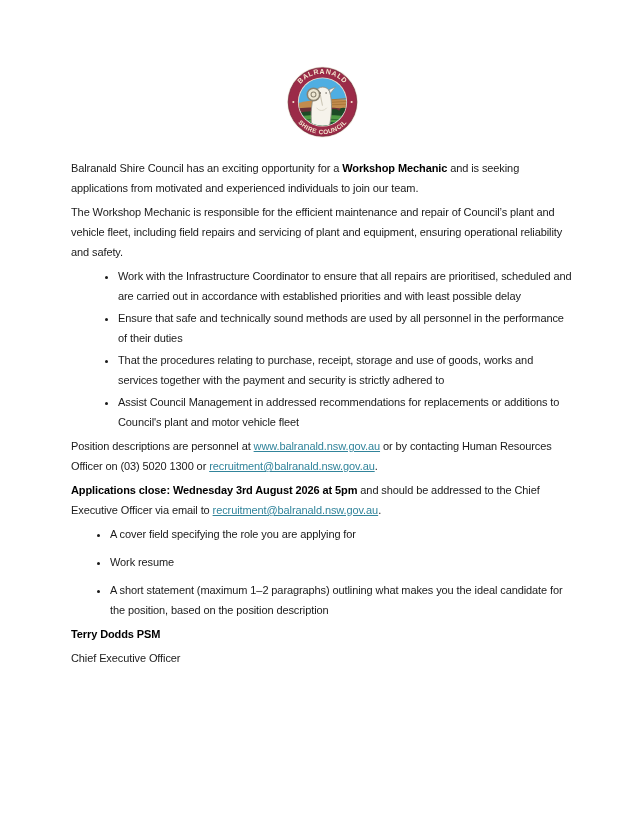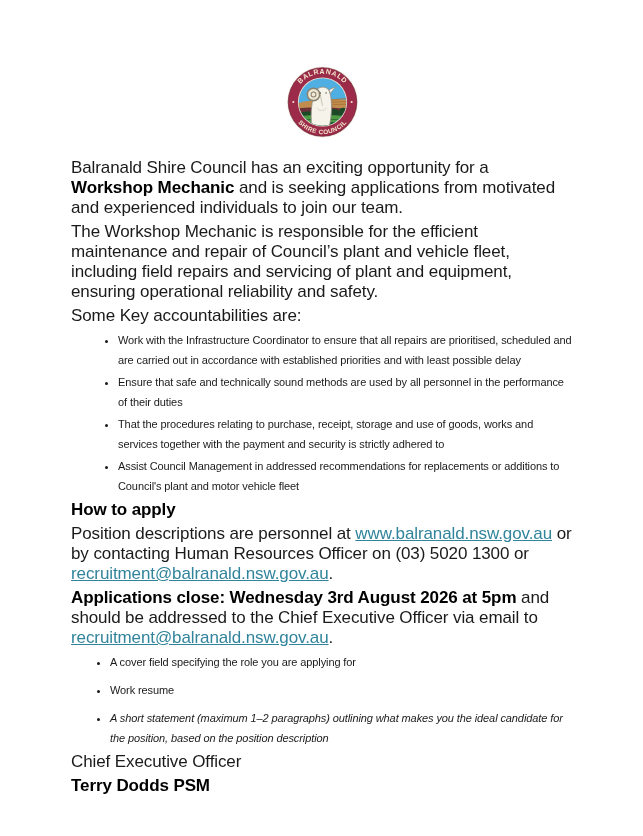--- a/index.html
+++ b/index.html
@@ -26,34 +26,34 @@
     justify-content: center;
     margin-bottom: 20px;
   }
   .logo-wrap svg {
     width: 75px;
     height: 72px;
     display: block;
   }
   .doc-body p {
     margin: 0 0 4px 0;
-    font-size: 17px;
+    font-size: 11px;
     line-height: 20px;
     letter-spacing: -0.1px;
   }
   .doc-body ul {
     margin: 0 0 4px 0;
     padding-left: 39px;
     font-size: 11px;
     line-height: 20px;
     letter-spacing: -0.1px;
   }
   .doc-body ul.tight > li { margin: 0 0 2px 8px; }
   .doc-body ul.loose > li { margin: 0 0 8px 0; }
-  .doc-body ul.loose > li:last-child { margin-bottom: 0; font-style: italic; }
+  .doc-body ul.loose > li:last-child { margin-bottom: 0; }
   .doc-body strong, .doc-body .bold {
     font-weight: bold;
     color: #000000;
   }
   .doc-body a.doc-link {
     color: var(--link-color, #31849B);
     text-decoration: underline;
     cursor: pointer;
   }
   .logo-ring-text {
@@ -119,32 +119,30 @@
         <textPath href="#arcBottom" startOffset="50%" text-anchor="middle">SHIRE COUNCIL</textPath>
       </text>
       <circle cx="9.5" cy="50" r="1.4" fill="#F3E7CF"></circle>
       <circle cx="90.5" cy="50" r="1.4" fill="#F3E7CF"></circle>
     </svg>
   </div>
 
   <div class="doc-body" id="doc-body">
       <p><span>Balranald Shire Council has an exciting opportunity for a </span><strong>Workshop Mechanic</strong><span> and is seeking applications from motivated and experienced individuals to join our team.</span></p>
       <p><span>The Workshop Mechanic is responsible for the efficient maintenance and repair of Council’s plant and vehicle fleet, including field repairs and servicing of plant and equipment, ensuring operational reliability and safety.</span></p>
-      <p><span>Some Key accountabilities are:</span></p>
       <ul class="tight">
         <li><span>Work with the Infrastructure Coordinator to ensure that all repairs are prioritised, scheduled and are carried out in accordance with established priorities and with least possible delay</span></li>
         <li><span>Ensure that safe and technically sound methods are used by all personnel in the performance of their duties</span></li>
         <li><span>That the procedures relating to purchase, receipt, storage and use of goods, works and services together with the payment and security is strictly adhered to</span></li>
         <li><span>Assist Council Management in addressed recommendations for replacements or additions to Council's plant and motor vehicle fleet</span></li>
       </ul>
-      <p><strong>How to apply</strong></p>
       <p><span>Position descriptions are personnel at </span><a class="doc-link" href="#">www.balranald.nsw.gov.au</a><span> or by contacting Human Resources Officer on (03) 5020 1300 or </span><a class="doc-link" href="#">recruitment@balranald.nsw.gov.au</a><span>.</span></p>
       <p><strong>Applications close: Wednesday 3rd August 2026 at 5pm</strong><span> and should be addressed to the Chief Executive Officer via email to </span><a class="doc-link" href="#">recruitment@balranald.nsw.gov.au</a><span>.</span></p>
       <ul class="loose">
         <li><span>A cover field specifying the role you are applying for</span></li>
         <li><span>Work resume</span></li>
         <li><span>A short statement (maximum 1–2 paragraphs) outlining what makes you the ideal candidate for the position, based on the position description</span></li>
       </ul>
+      <p><strong>Terry Dodds PSM</strong></p>
       <p><span>Chief Executive Officer</span></p>
-      <p><strong>Terry Dodds PSM</strong></p>
     </div>
 
 </div>
 
 </body></html>

